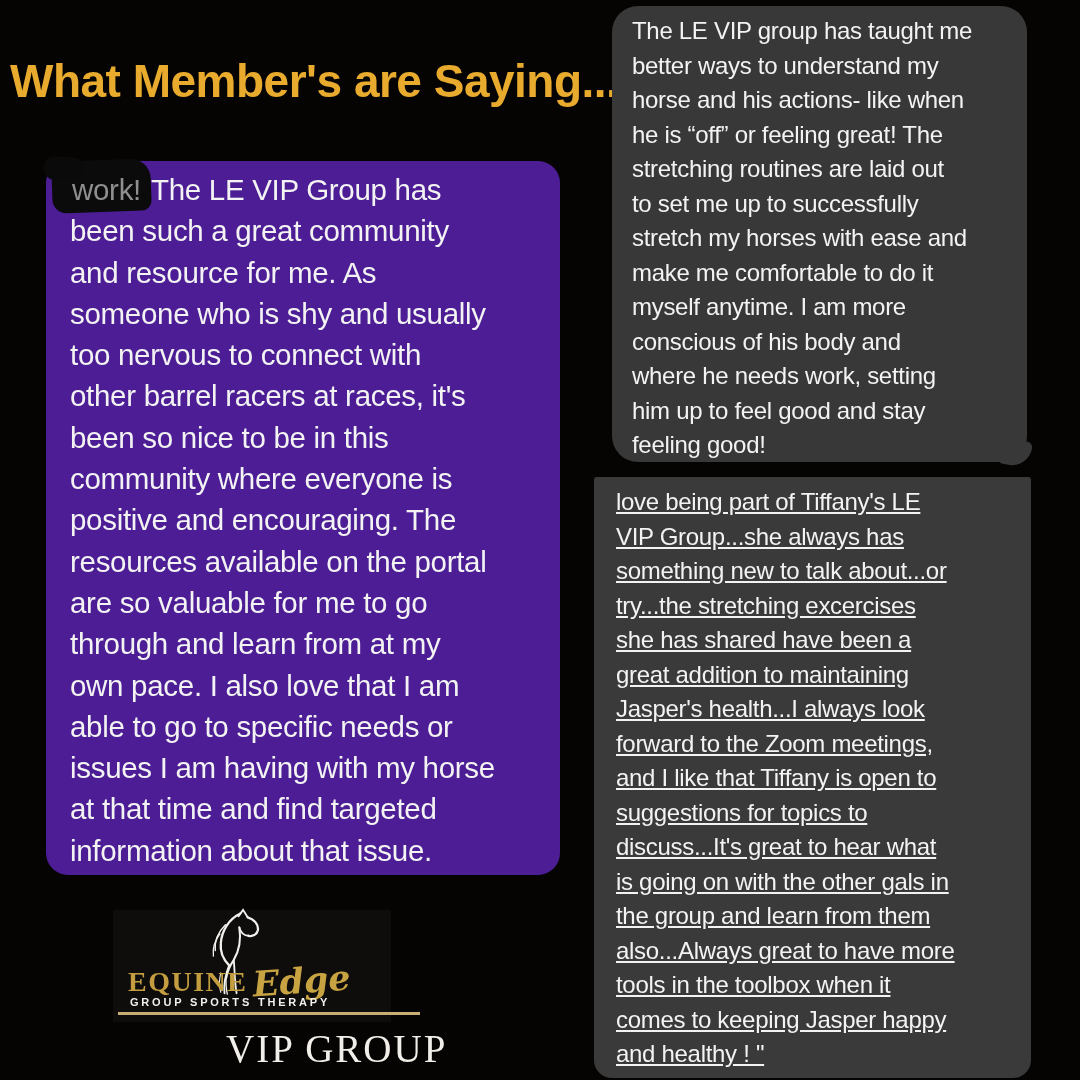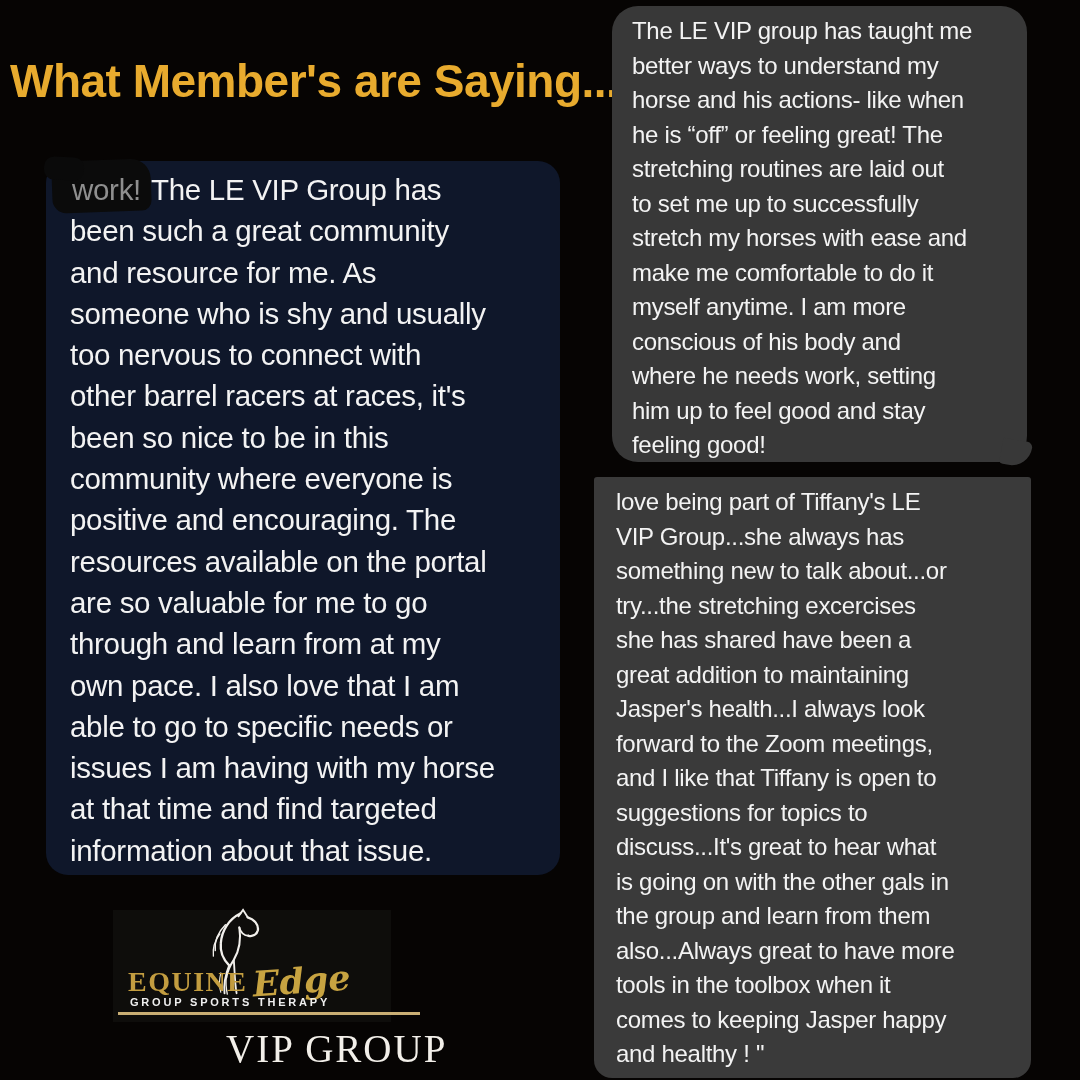--- a/index.html
+++ b/index.html
@@ -12,21 +12,21 @@
 
   
   .page-title{
     position:absolute;left:10px;top:54px;
     font-size:46px;font-weight:bold;letter-spacing:-0.5px;
     color:#e8ab2e;white-space:nowrap;
   }
 
   
   .bubble{
-    position:absolute;background:#0f172a;color:#f3f3f3;
+    position:absolute;background:#4c1d95;color:#f3f3f3;
     box-sizing:border-box;
   }
   .bubble-text{
     margin:0;white-space:pre-line;
   }
   .bubble-left{
     left:46px;top:161px;width:514px;height:714px;
     border-radius:22px;
     padding:8px 18px 0 24px;
   }
@@ -35,20 +35,21 @@
   }
   .bubble-top-right{
     left:612px;top:6px;width:415px;height:456px;
     border-radius:26px;background:#383838;
     padding:8px 14px 16px 20px;
   }
   .bubble-bottom-right{
     left:594px;top:477px;width:437px;height:601px;
     border-radius:3px 3px 18px 18px;background:#3a3a3a;
     padding:8px 14px 0 22px;
+    text-decoration:underline;
   }
   .bubble-top-right .bubble-text,
   .bubble-bottom-right .bubble-text{
     font-size:24px;line-height:34.5px;letter-spacing:-0.3px;
   }
 
   
   .tail{
     position:absolute;right:-4px;bottom:-4px;width:30px;height:26px;
     background:#383838;border-radius:2px 6px 22px 4px;

